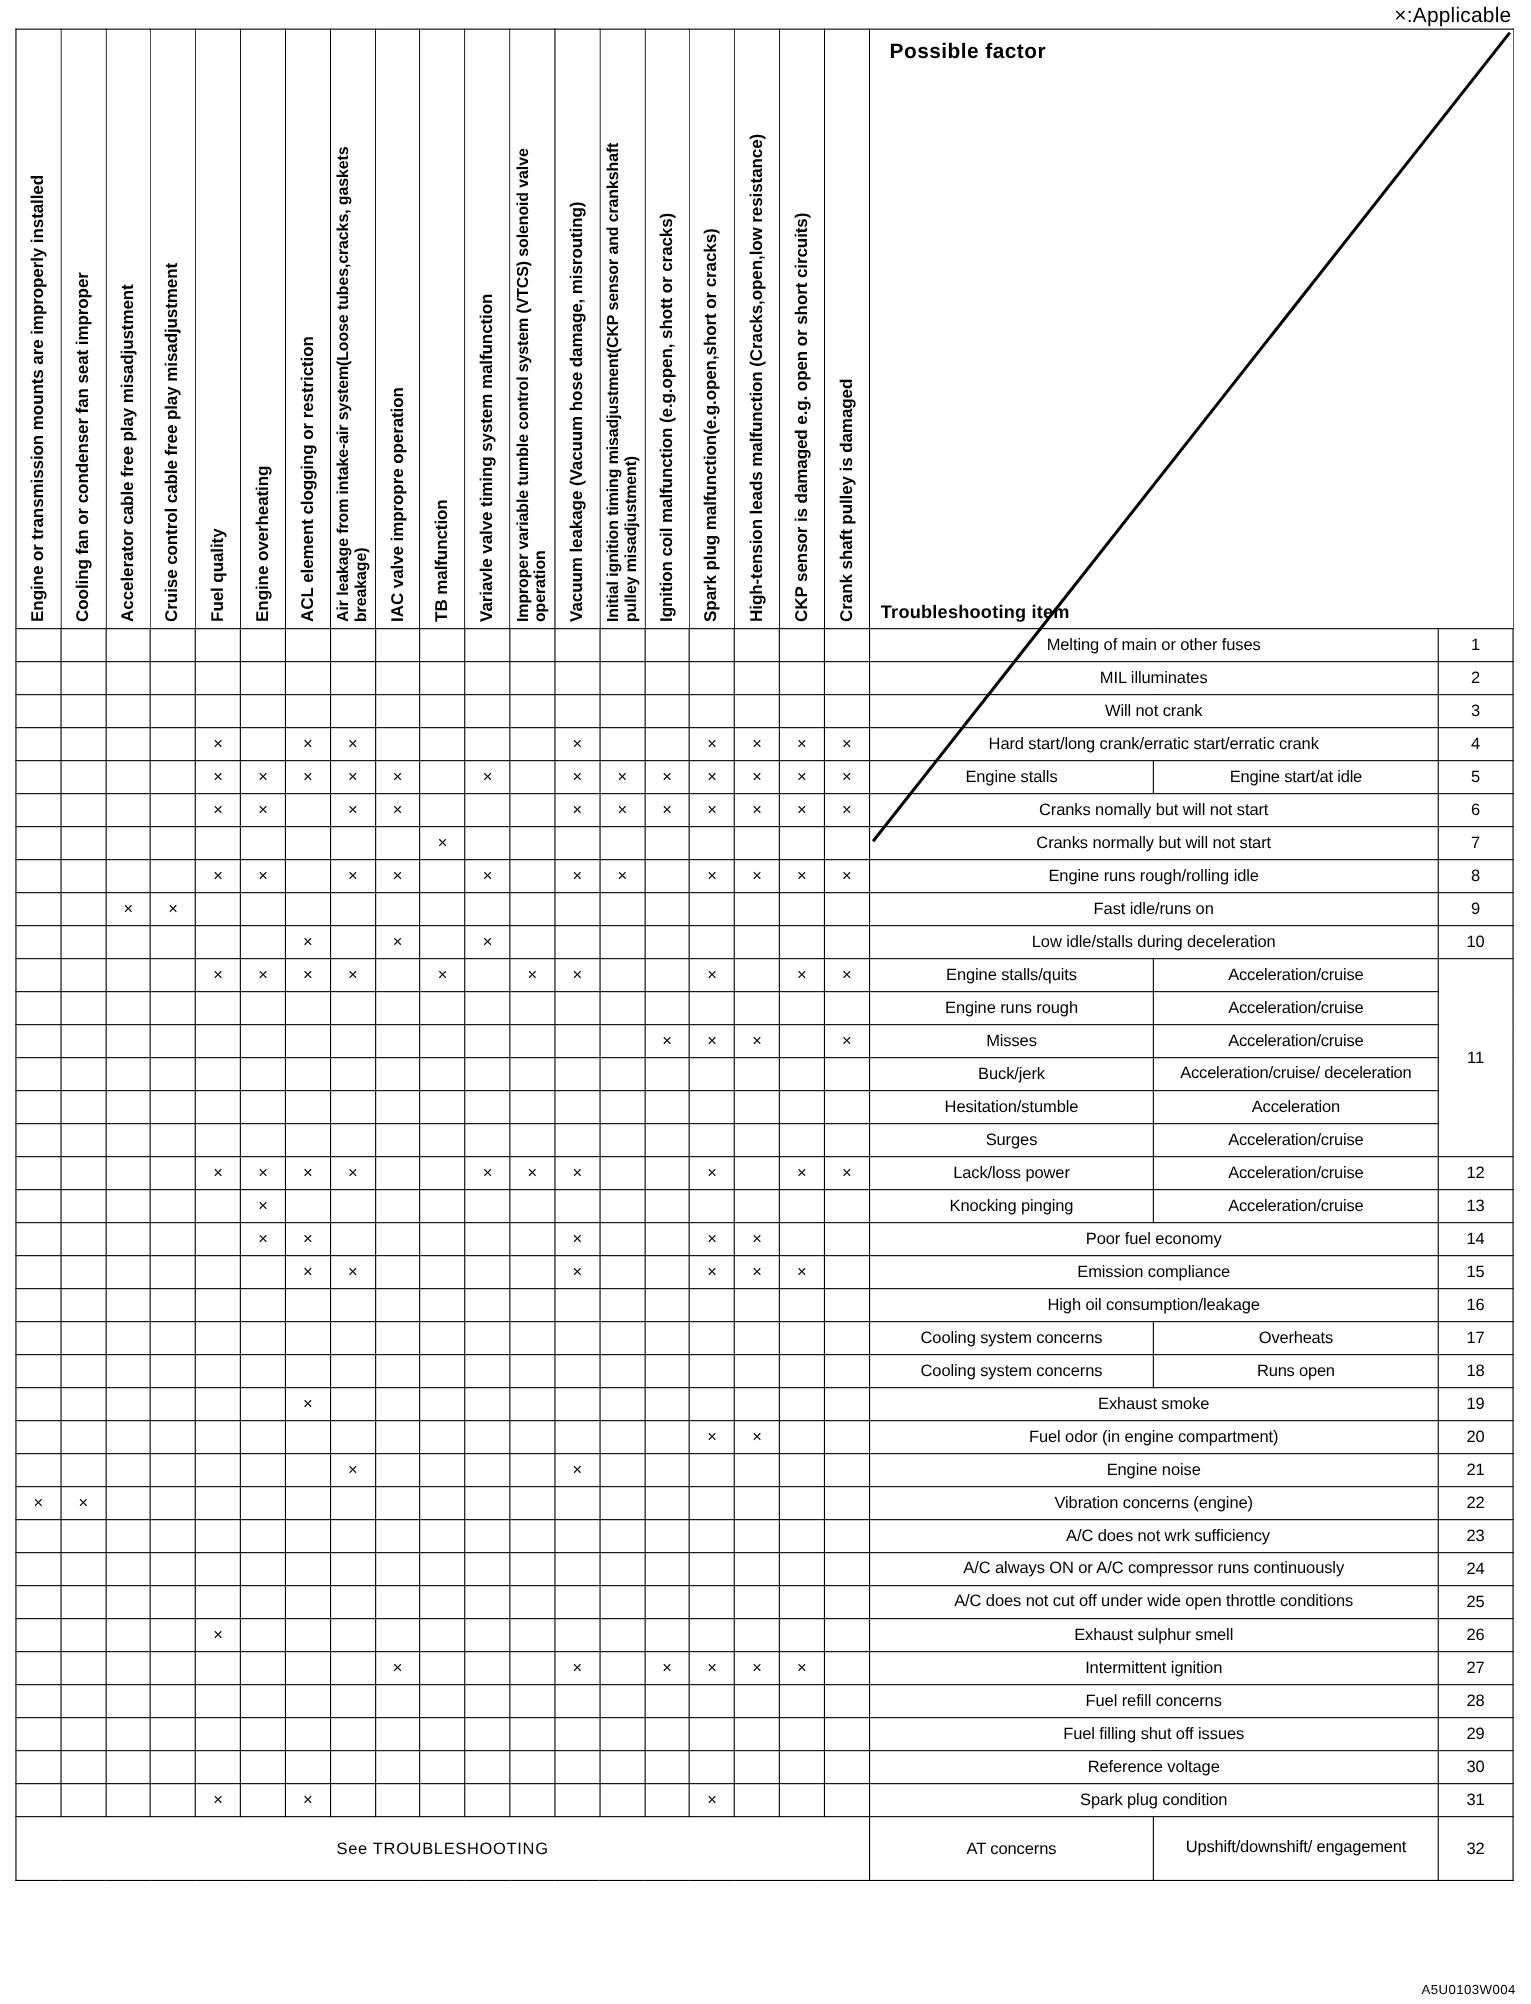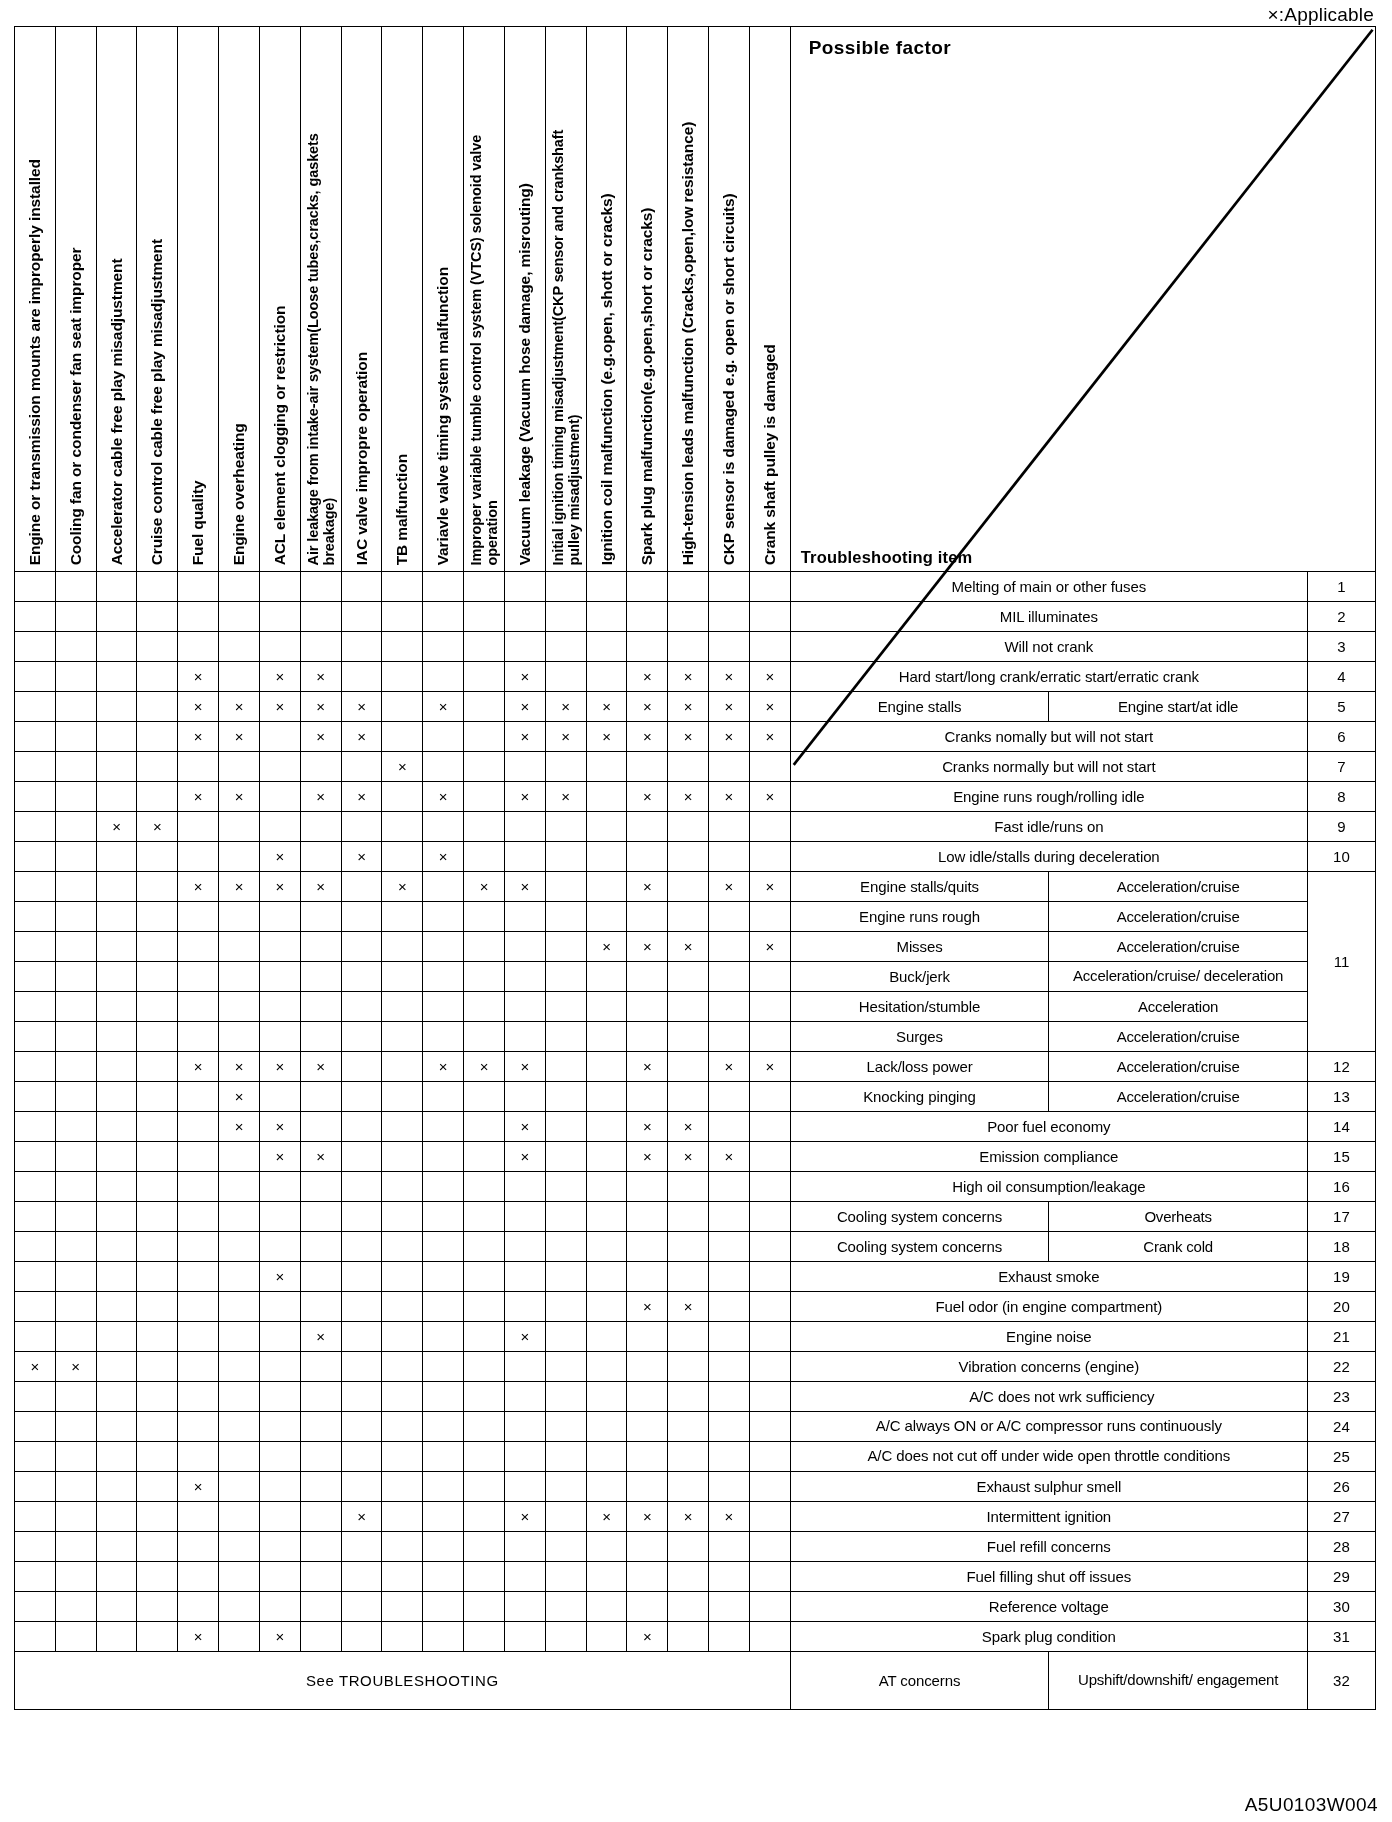--- a/index.html
+++ b/index.html
@@ -119,21 +119,21 @@
   .see-ts {
     text-align: center;
     font-size: 17px;
     letter-spacing: 0.6px;
     height: 58px;
   }
   .footer-code {
     position: absolute;
     right: 14px;
     bottom: 6px;
-    font-size: 19px;
+    font-size: 12px;
     letter-spacing: 0.4px;
   }
 </style>
 </head>
 <body>
 
 <div id="page">
 
   <div class="applicable-note">×:Applicable</div>
 
@@ -755,21 +755,21 @@
             <td></td>
             <td></td>
             <td></td>
             <td></td>
             <td></td>
             <td></td>
             <td></td>
             <td></td>
             <td></td>
             <td class="item-cell">Cooling system concerns</td>
-            <td class="sub-cell">Crank cold</td>
+            <td class="sub-cell">Runs open</td>
             <td class="num-cell">18</td>
           </tr>
           <tr class="row">
             <td></td>
             <td></td>
             <td></td>
             <td></td>
             <td></td>
             <td></td>
             <td><span class="mark">×</span></td>

